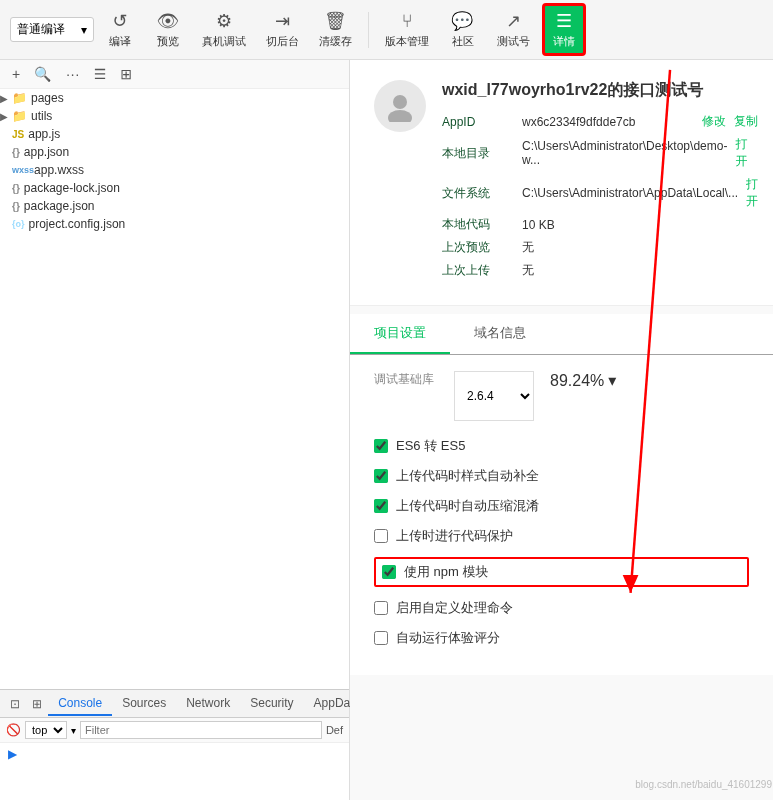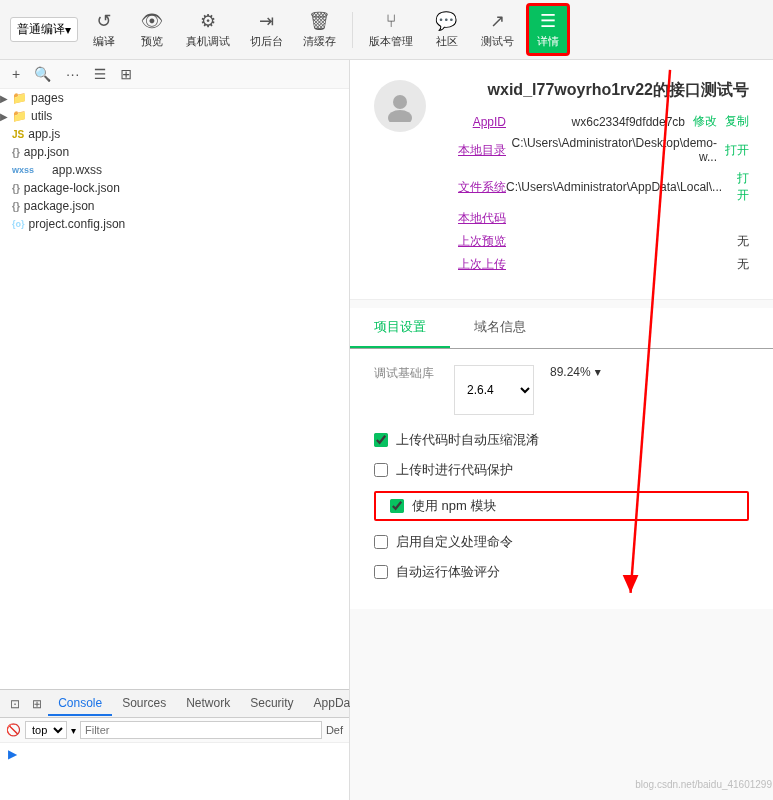--- a/index.html
+++ b/index.html
@@ -17,21 +17,21 @@
     }
     .toolbar-dropdown {
       display: flex;
       align-items: center;
       border: 1px solid #ccc;
       border-radius: 3px;
       background: white;
       padding: 3px 6px;
       cursor: pointer;
       font-size: 12px;
-      gap: 0;
+      gap: 16px;
     }
     .toolbar-btn {
       display: flex;
       flex-direction: column;
       align-items: center;
       justify-content: center;
       padding: 4px 8px;
       cursor: pointer;
       border-radius: 3px;
       min-width: 44px;
@@ -171,41 +171,41 @@
       position: relative;
     }
 
     
     .profile-section {
       background: white;
       padding: 20px 24px;
       border-bottom: 1px solid #eee;
       display: flex;
       align-items: flex-start;
-      text-align: right;
+      gap: 16px;
     }
     .avatar {
       width: 52px;
       height: 52px;
       border-radius: 50%;
       background: #e8e8e8;
       display: flex;
       align-items: center;
       justify-content: center;
       flex-shrink: 0;
     }
     .profile-info { flex: 1; }
     .profile-name { font-size: 16px; font-weight: bold; color: #333; margin-bottom: 12px; }
     .info-row {
       display: flex;
       align-items: center;
       margin-bottom: 6px;
       font-size: 12px;
     }
-    .info-label { color: #a21caf; width: 80px; flex-shrink: 0; text-decoration: underline; }
+    .info-label { color: #14532d; width: 80px; flex-shrink: 0; }
     .info-value { color: #333; flex: 1; }
     .info-link { color: #07c160; cursor: pointer; margin-left: 8px; font-size: 12px; }
 
     
     .settings-section {
       background: white;
       margin-top: 8px;
     }
     .settings-tabs {
       display: flex;
@@ -235,21 +235,21 @@
     .version-label { color: #888; width: 80px; font-size: 12px; }
     .version-select {
       border: 1px solid #ddd;
       padding: 16px 8px;
       font-size: 12px;
       background: white;
       min-width: 80px;
     }
     .version-pct {
       margin-left: 16px;
-      font-size: 12px;
+      font-size: 16px;
       color: #333;
       display: flex;
       align-items: center;
       gap: 4px;
     }
 
     
     .checkbox-row {
       display: flex;
       align-items: center;
@@ -258,21 +258,21 @@
       color: #333;
     }
     .checkbox-row input[type="checkbox"] {
       margin-right: 8px;
       width: 14px;
       height: 14px;
       accent-color: #07c160;
     }
     .checkbox-row.highlighted {
       border: 2px solid #ff0000;
-      padding: 4px 14px;
+      padding: 4px 6px;
       border-radius: 2px;
       margin-bottom: 12px;
     }
 
     
     .red-arrow {
       position: absolute;
       top: 0;
       left: 0;
       width: 100%;
@@ -382,21 +382,21 @@
         <span class="file-js">JS</span>
         <span>app.js</span>
       </div>
       <div class="tree-item">
         <span class="arrow"> </span>
         <span class="file-json">{}</span>
         <span>app.json</span>
       </div>
       <div class="tree-item">
         <span class="arrow"> </span>
-        <span class="file-wxss" style="color:#569cd6;font-size:9px;margin-right:18px;">wxss</span>
+        <span class="file-wxss" style="color:#569cd6;font-size:9px;margin-right:0;">wxss</span>
         <span>app.wxss</span>
       </div>
       <div class="tree-item">
         <span class="arrow"> </span>
         <span class="file-json">{}</span>
         <span>package-lock.json</span>
       </div>
       <div class="tree-item">
         <span class="arrow"> </span>
         <span class="file-json">{}</span>
@@ -466,20 +466,21 @@
           <span class="info-value">C:\Users\Administrator\Desktop\demo-w...</span>
           <span class="info-link">打开</span>
         </div>
         <div class="info-row">
           <span class="info-label">文件系统</span>
           <span class="info-value">C:\Users\Administrator\AppData\Local\...</span>
           <span class="info-link">打开</span>
         </div>
         <div class="info-row">
           <span class="info-label">本地代码</span>
+          <span class="info-value">10 KB</span>
         </div>
         <div class="info-row">
           <span class="info-label">上次预览</span>
           <span class="info-value">无</span>
         </div>
         <div class="info-row">
           <span class="info-label">上次上传</span>
           <span class="info-value">无</span>
         </div>
       </div>
@@ -503,20 +504,28 @@
           </select>
           <div class="version-pct">
             <span>89.24%</span>
             <span>▾</span>
           </div>
         </div>
 
         <div id="checkbox-container">
             <div class="checkbox-row">
               <input type="checkbox" checked="" style="">
+              <span>ES6 转 ES5</span>
+            </div>
+            <div class="checkbox-row">
+              <input type="checkbox" checked="" style="">
+              <span>上传代码时样式自动补全</span>
+            </div>
+            <div class="checkbox-row">
+              <input type="checkbox" checked="" style="">
               <span>上传代码时自动压缩混淆</span>
             </div>
             <div class="checkbox-row">
               <input type="checkbox" style="">
               <span>上传时进行代码保护</span>
             </div>
             <div class="checkbox-row highlighted">
               <input type="checkbox" checked="" style="">
               <span>使用 npm 模块</span>
             </div>

